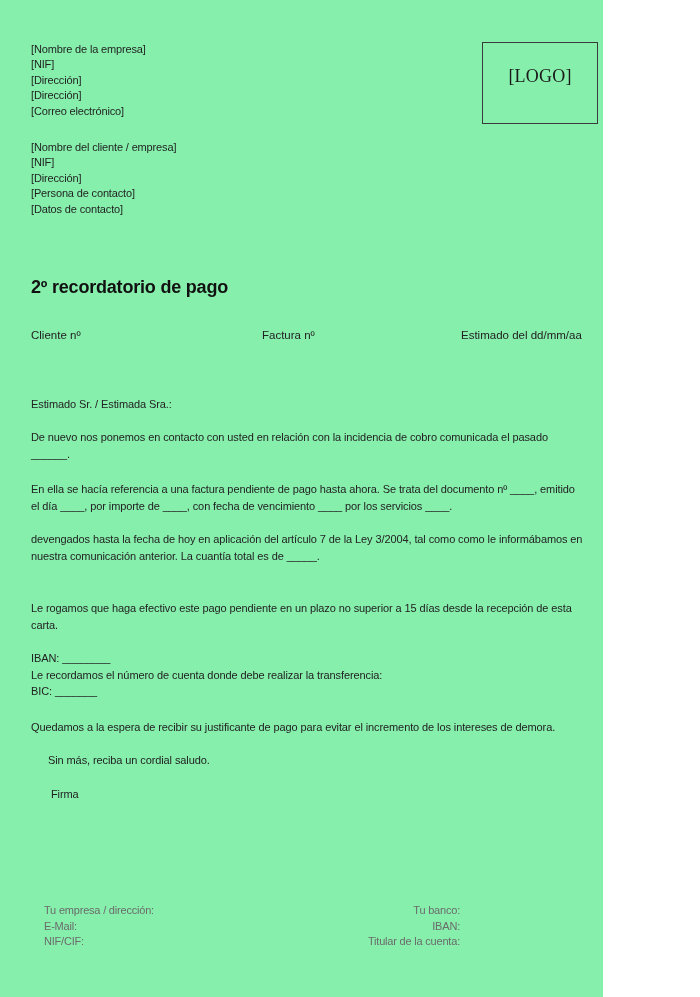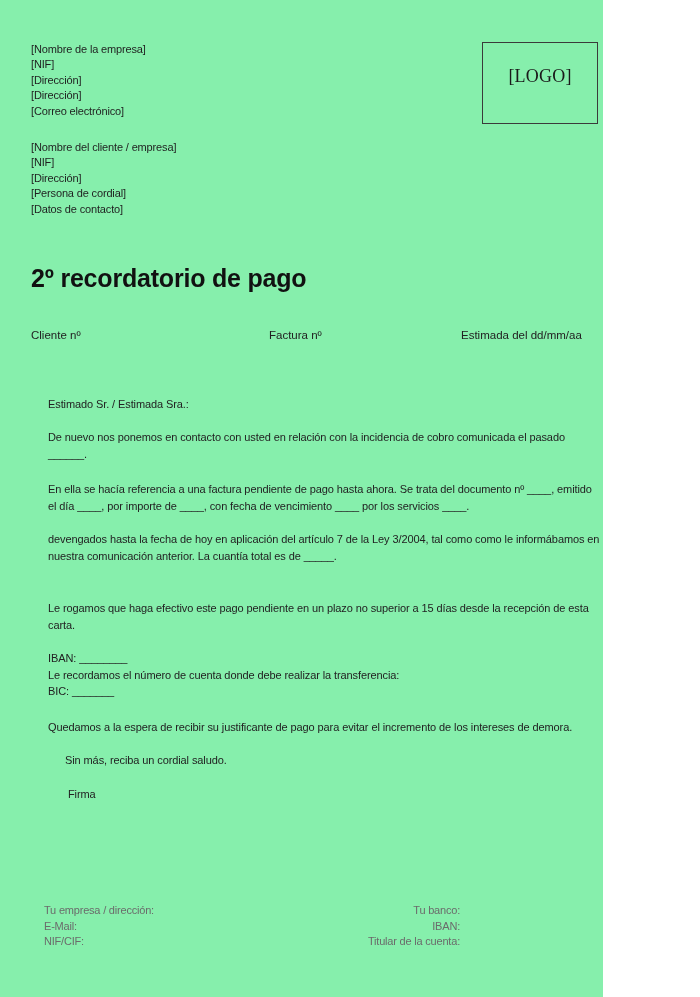--- a/index.html
+++ b/index.html
@@ -49,44 +49,44 @@
       text-align: center;
       font-family: "Liberation Serif", "DejaVu Serif", serif;
       font-size: 18px;
       color: #1a1a1a;
       letter-spacing: 0.2px;
     }
 
     .title {
       position: absolute;
       left: 31px;
-      top: 264px;
-      font-size: 25px;
+      top: 277px;
+      font-size: 18px;
       font-weight: bold;
       color: #111;
       letter-spacing: -0.2px;
       white-space: nowrap;
     }
 
     .refrow {
       position: absolute;
       top: 329px;
       left: 0;
       width: 700px;
       font-size: 11.5px;
       color: #222;
     }
     .refrow span { position: absolute; white-space: nowrap; }
     #ref-client { left: 31px; }
-    #ref-invoice { left: 253px; padding-left: 16px; }
+    #ref-invoice { left: 246px; padding-left: 16px; }
     #ref-date { left: 461px; }
 
     .para {
       position: absolute;
-      left: 48px;
+      left: 31px;
       width: 650px;
       font-size: 11px;
       line-height: 16.5px;
       color: #222;
       letter-spacing: -0.1px;
     }
     .para div { white-space: nowrap; }
 
     #p-greeting { top: 396px; }
     #p1 { top: 429px; }
@@ -124,30 +124,30 @@
   </div>
 
   <div class="logo-box">
     <div class="logo-text">[LOGO]</div>
   </div>
 
   <div class="block" id="client">
     <div>[Nombre del cliente / empresa]</div>
     <div>[NIF]</div>
     <div>[Dirección]</div>
-    <div>[Persona de cordial]</div>
+    <div>[Persona de contacto]</div>
     <div>[Datos de contacto]</div>
   </div>
 
   <div class="title">2º recordatorio de pago</div>
 
   <div class="refrow">
     <span id="ref-client">Cliente nº</span>
     <span id="ref-invoice">Factura nº</span>
-    <span id="ref-date">Estimada del dd/mm/aa</span>
+    <span id="ref-date">Estimado del dd/mm/aa</span>
   </div>
 
   <div class="para" id="p-greeting">
     <div>Estimado Sr. / Estimada Sra.:</div>
   </div>
 
   <div class="para" id="p1">
     <div>De nuevo nos ponemos en contacto con usted en relación con la incidencia de cobro comunicada el pasado</div>
     <div>______.</div>
   </div>

